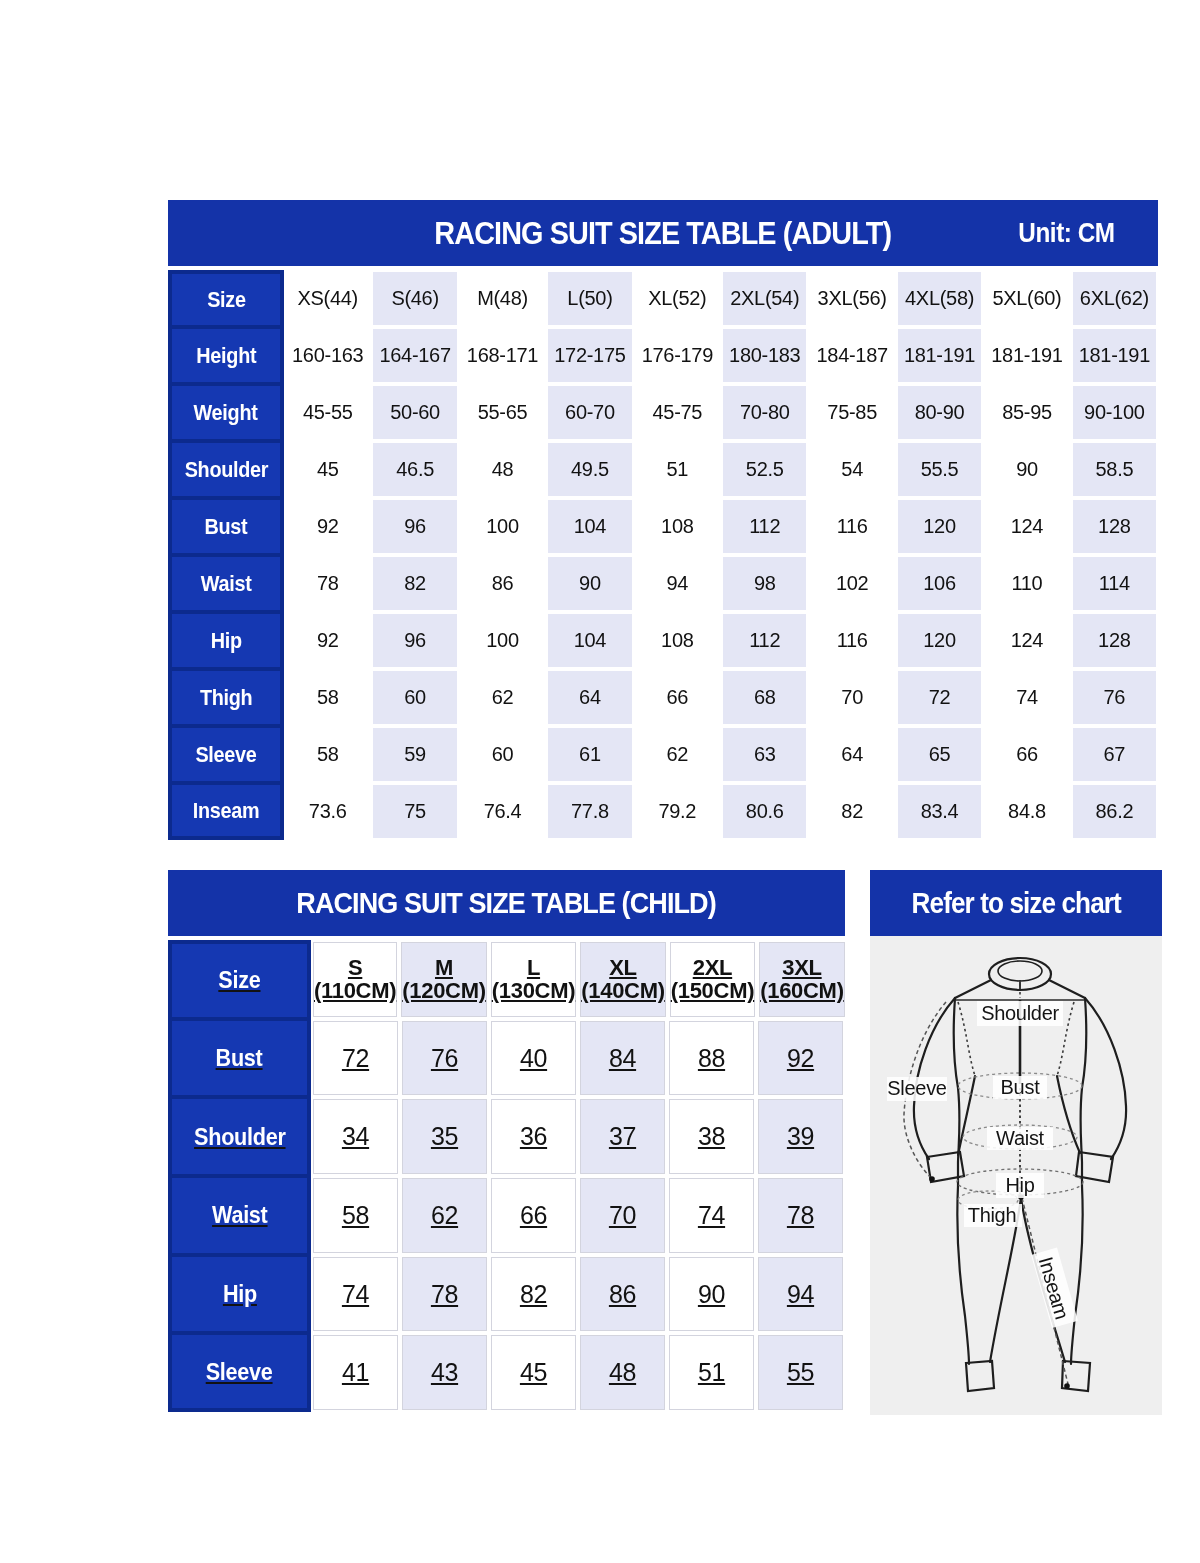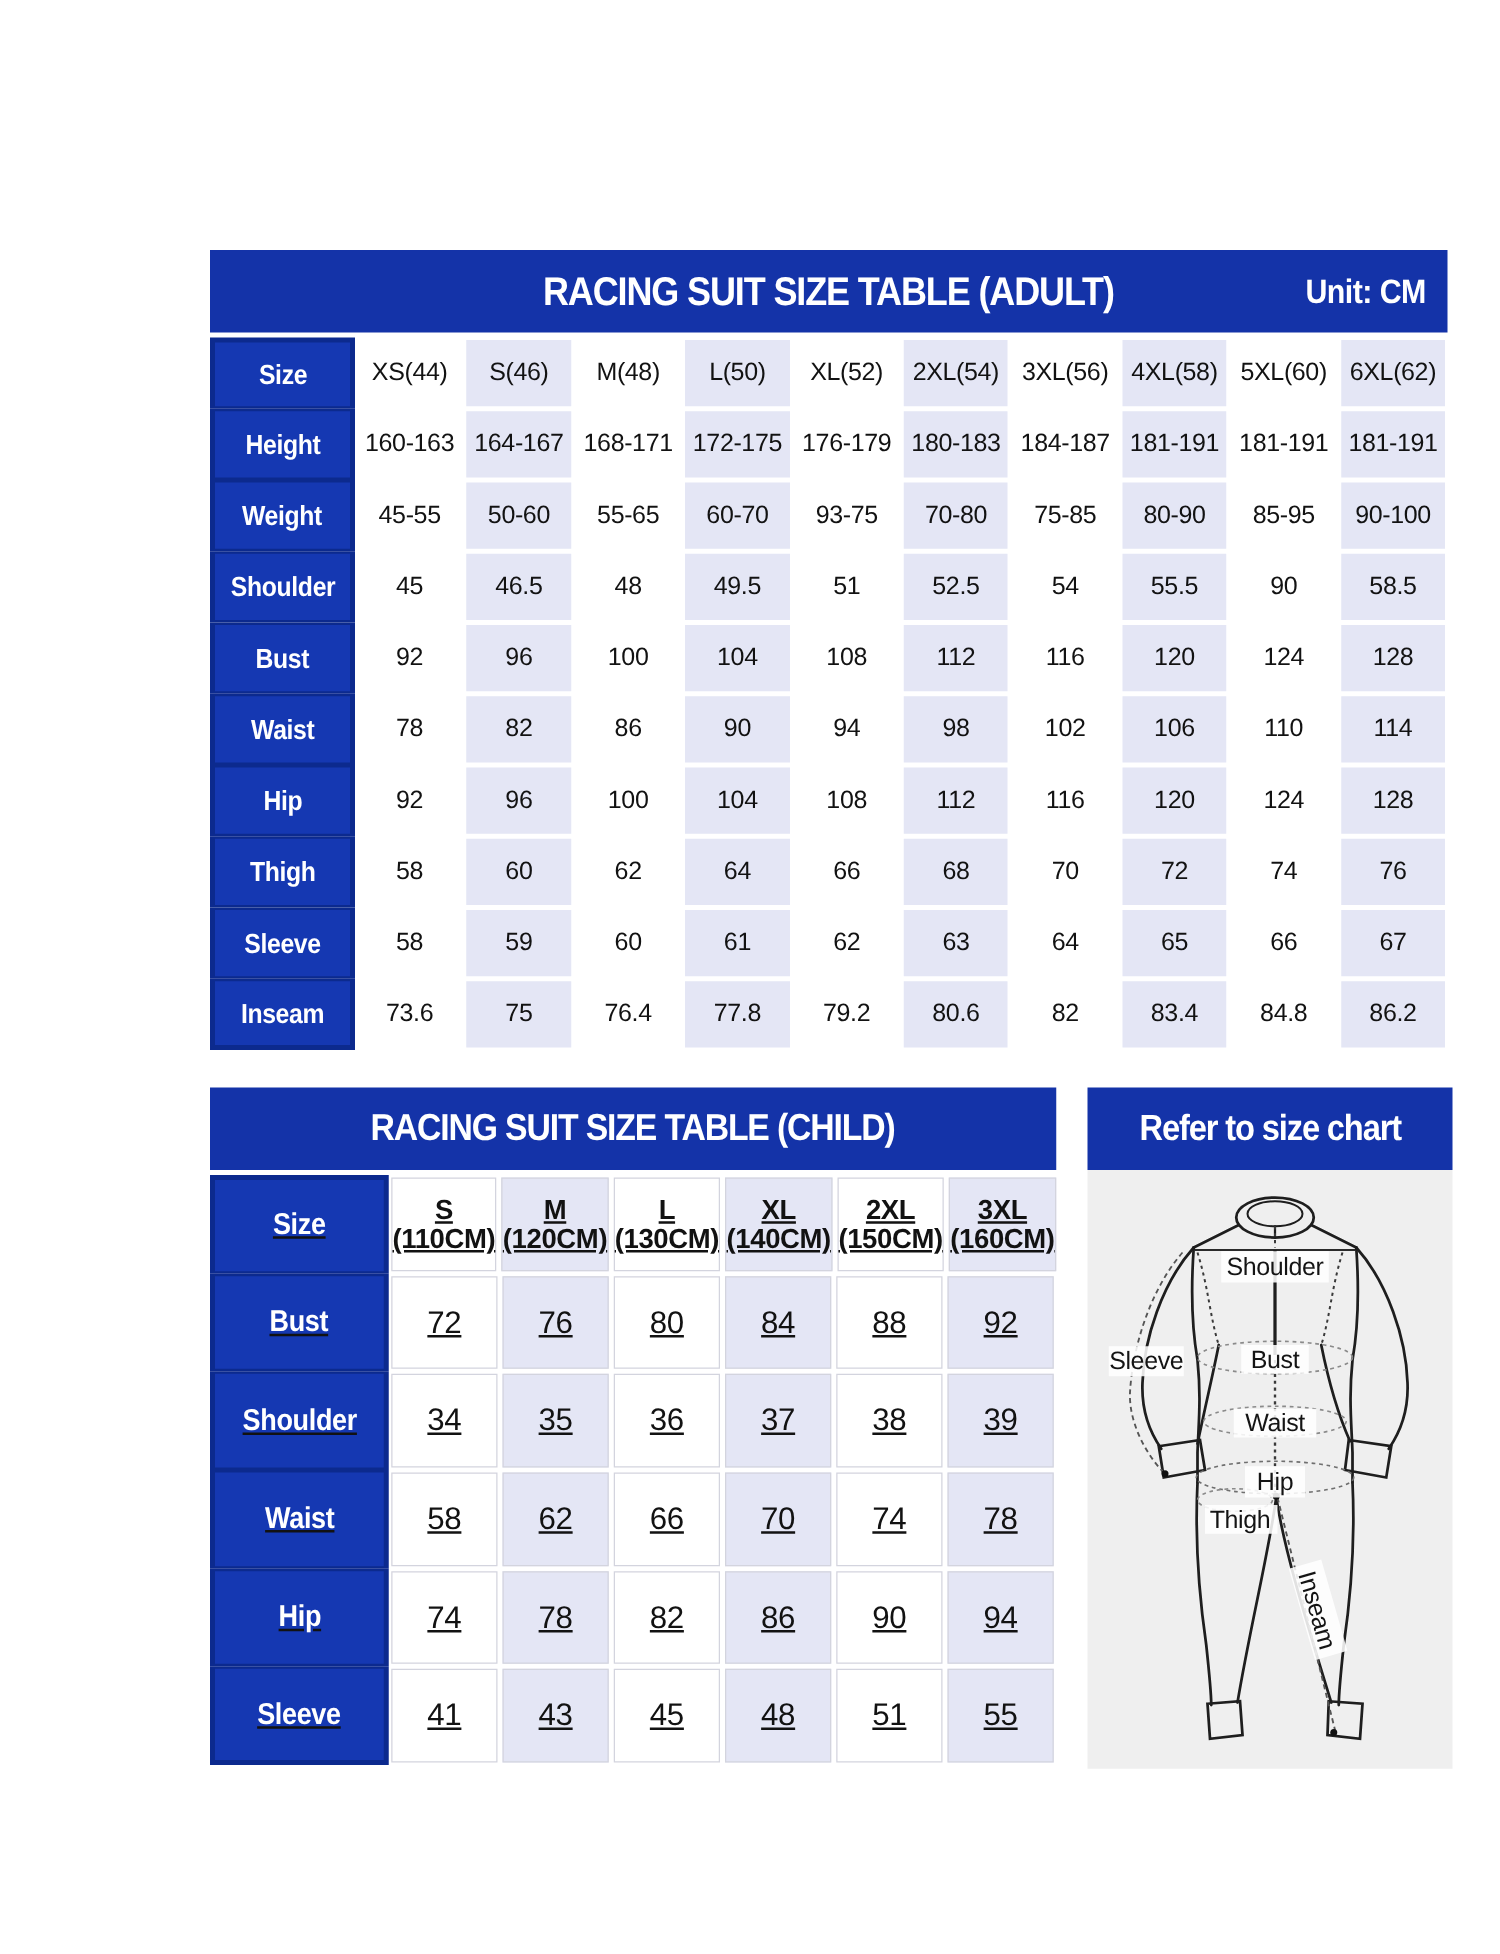--- a/index.html
+++ b/index.html
@@ -25,21 +25,21 @@
     display:flex;align-items:center;justify-content:center;
     height:66px;position:relative;
   }
   .bar .title{
     font-weight:bold;letter-spacing:-1px;white-space:nowrap;
   }
   .adult-bar .title{font-size:32px;}
   .child-bar .title{font-size:30px;}
   .refer-bar .title{font-size:29px;}
   .unit{
-    position:absolute;right:12px;top:0;height:66px;
+    position:absolute;right:38px;top:0;height:66px;
     display:flex;align-items:center;font-weight:bold;font-size:27px;letter-spacing:-0.5px;
   }
   .cond{display:inline-block;transform:scaleX(0.9);transform-origin:center;}
 
   
   .adult-section{position:absolute;left:168px;top:200px;width:990px;}
   .bottom-row{position:absolute;left:168px;top:870px;width:990px;display:flex;gap:25px;text-decoration:underline;}
   .child-section{width:677px;}
   .refer-panel{width:292px;}
 
@@ -129,21 +129,21 @@
         <div class="trow">
           <div class="labelwrap">
             <div class="rlabel">
               <span class="cond">Weight</span>
             </div>
           </div>
           <div class="cell">45-55</div>
           <div class="cell alt">50-60</div>
           <div class="cell">55-65</div>
           <div class="cell alt">60-70</div>
-          <div class="cell">93-75</div>
+          <div class="cell">45-75</div>
           <div class="cell alt">70-80</div>
           <div class="cell">75-85</div>
           <div class="cell alt">80-90</div>
           <div class="cell">85-95</div>
           <div class="cell alt">90-100</div>
         </div>
         <div class="trow">
           <div class="labelwrap">
             <div class="rlabel">
               <span class="cond">Shoulder</span>
@@ -292,21 +292,21 @@
 (160CM)</div>
           </div>
           <div class="trow">
             <div class="labelwrap">
               <div class="rlabel">
                 <span class="cond">Bust</span>
               </div>
             </div>
             <div class="cell">72</div>
             <div class="cell alt">76</div>
-            <div class="cell">80</div>
+            <div class="cell">40</div>
             <div class="cell alt">84</div>
             <div class="cell">88</div>
             <div class="cell alt">92</div>
           </div>
           <div class="trow">
             <div class="labelwrap">
               <div class="rlabel">
                 <span class="cond">Shoulder</span>
               </div>
             </div>

